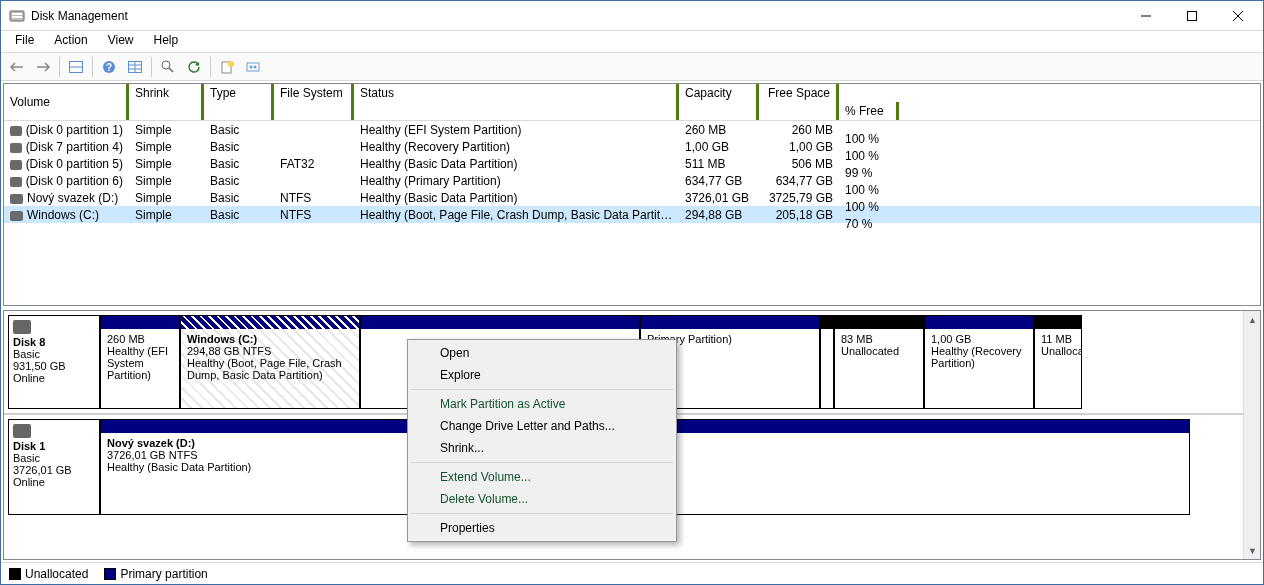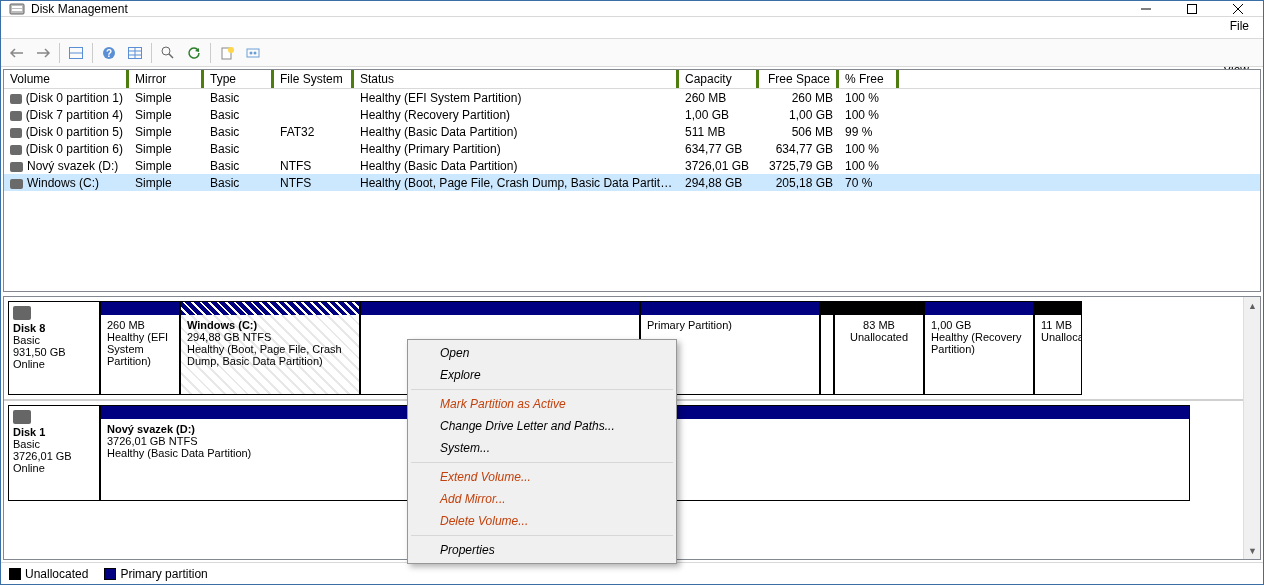--- a/index.html
+++ b/index.html
@@ -1,42 +1,42 @@
 <!DOCTYPE html>
 <html><head>
 <meta charset="utf-8">
 <style>
 * { box-sizing: border-box; font-family: "Segoe UI", Tahoma, sans-serif; }
 body { margin:0; background:#fff; font-size:12px; color:#000; }
 .window { width:1264px; height:585px; border:1px solid #3a6ea5; display:flex; flex-direction:column; }
-.titlebar { height:16px; background:#fff; display:flex; align-items:center; padding:0 2px 0 8px; border-bottom:1px solid #d9d9d9; }
+.titlebar { height:30px; background:#fff; display:flex; align-items:center; padding:0 2px 0 8px; border-bottom:1px solid #d9d9d9; }
 .title-icon { width:16px; height:16px; margin-right:6px; }
 .title-text { flex:1; font-size:12px; }
 .win-btns { display:flex; }
 .win-btn { width:46px; height:30px; display:flex; align-items:center; justify-content:center; }
-.menubar { height:22px; display:flex; align-items:flex-end; padding:0 6px; gap:4px; border-bottom:1px solid #d9d9d9;flex-direction:column; }
+.menubar { height:22px; display:flex; align-items:flex-start; padding:0 6px; gap:4px; border-bottom:1px solid #d9d9d9; }
 .menu-item { padding:2px 8px; }
 .toolbar { height:28px; display:flex; align-items:center; padding:0 4px; gap:2px; border-bottom:1px solid #d9d9d9; background:#fafafa; }
 .tool-btn { width:24px; height:22px; display:flex; align-items:center; justify-content:center; border:1px solid transparent; }
 .tool-sep { width:1px; height:20px; background:#ccc; margin:0 2px; }
 
 .volume-list { border:1px solid #828790; margin:2px; flex:0 0 auto; height:223px; overflow:auto; background:#fff; }
 .vl-header { display:flex; background:#fff; border-bottom:1px solid #d9d9d9; font-size:12px; position:sticky; top:0; }
 .vl-header .col, .vl-row .col { padding:2px 6px; white-space:nowrap; overflow:hidden; text-overflow:ellipsis; }
 .vl-header .col { border-right:3px solid #4d7c0f; font-weight:400; }
 .vl-row { display:flex; font-size:12px; height:17px; align-items:center; }
 .vl-row.selected { background:#cce8ff; }
 .col.volume { width:125px; display:flex; align-items:center; gap:4px; }
 .col.layout { width:75px; }
 .col.type { width:70px; }
 .col.fs { width:80px; }
 .col.status { width:325px; }
 .col.cap { width:80px; text-align:left; }
 .col.free { width:80px; text-align:right; }
-.col.pct { width:60px; text-align:left; }
+.col.pct { width:60px; text-align:left;margin-top:18px; }
 .disk-icon-sm { width:13px; height:10px; background:#6a6a6a; border-radius:2px; display:inline-block; position:relative; top:1px; }
 
 .graphical-area { flex:1; margin:2px; border:1px solid #828790; overflow:auto; background:#fff; position:relative; }
 .disk-row { display:flex; border-bottom:2px solid #d0d0d0; height:104px; padding:4px; }
 .disk-label { width:92px; border:1px solid #000; padding:4px; display:flex; flex-direction:column; background:#fff; font-size:11px; }
 .disk-label .disk-icon { width:18px; height:14px; background:#666; border-radius:2px; margin-bottom:2px; }
 .disk-label b { font-weight:700; }
 .partitions { flex:1; display:flex; gap:0; }
 .part { border:1px solid #000; margin-left:0; display:flex; flex-direction:column; font-size:11px; overflow:hidden; }
 .part .part-header { height:13px; background:#000080; }
@@ -45,22 +45,22 @@
 .part.selected { border:1px solid #000; background-image:repeating-linear-gradient(45deg,#fff,#fff 6px,#e8e8e8 6px,#e8e8e8 8px); }
 .part-body { padding:4px 6px; flex:1; overflow:hidden; }
 .part-body b { font-weight:700; }
 
 .legend { height:22px; border-top:1px solid #d9d9d9; display:flex; align-items:center; padding:0 8px; gap:16px; font-size:12px; }
 .legend-swatch { width:12px; height:12px; display:inline-block; margin-right:4px; border:1px solid #000; vertical-align:middle; }
 .sw-unalloc { background:#000; }
 .sw-primary { background:#000080; }
 
 .context-menu { position:absolute; left:407px; top:339px; width:270px; background:#f0f0f0; border:1px solid #979797; box-shadow:3px 3px 6px rgba(0,0,0,0.3); padding:2px; z-index:100; }
-.cm-item { padding:4px 12px 4px 30px; font-size:12px; white-space:nowrap;font-style:italic; }
-.cm-item.disabled { color:#c2410c; }
+.cm-item { padding:4px 12px 4px 30px; font-size:12px; white-space:nowrap; }
+.cm-item.disabled { color:#14532d; }
 .cm-item.highlighted { background:#90c8f6; }
 .cm-sep { height:1px; background:#d7d7d7; margin:3px 1px; }
 .red-highlight { position:absolute; border:3px solid #e8132b; border-radius:12px; pointer-events:none; }
 
 .scroll-track { position:absolute; right:0; top:0; bottom:0; width:17px; background:#f0f0f0; border-left:1px solid #ddd; }
 .scroll-btn { width:17px; height:17px; background:#f0f0f0; display:flex; align-items:center; justify-content:center; font-size:9px; color:#606060; }
 </style>
 </head>
 <body>
 
@@ -160,21 +160,21 @@
           <rect x="1" y="2" width="12" height="8" fill="none" stroke="#6a9fd6"></rect>
           <circle cx="5" cy="6" r="1.5" fill="#6a9fd6"></circle>
           <circle cx="9" cy="6" r="1.5" fill="#6a9fd6"></circle>
         </svg>
       </div>
   </div>
 
   <div class="volume-list">
     <div class="vl-header">
       <div class="col volume">Volume</div>
-      <div class="col layout">Mirror</div>
+      <div class="col layout">Shrink</div>
       <div class="col type">Type</div>
       <div class="col fs">File System</div>
       <div class="col status">Status</div>
       <div class="col cap">Capacity</div>
       <div class="col free">Free Space</div>
       <div class="col pct">% Free</div>
     </div>
     <div id="vl-body">
         <div class="vl-row">
           <div class="col volume">
@@ -280,21 +280,21 @@
             <div class="part-body"></div>
           </div>
           <div class="part " style="width: 180px;">
             <div class="part-header"></div>
             <div class="part-body">Primary Partition)</div>
           </div>
           <div class="part unalloc" style="width: 14px;">
             <div class="part-header"></div>
             <div class="part-body"></div>
           </div>
-          <div class="part unalloc" style="width: 90px; text-align: center;">
+          <div class="part unalloc" style="width: 90px;">
             <div class="part-header"></div>
             <div class="part-body">83 MB<br>Unallocated</div>
           </div>
           <div class="part " style="width: 110px;">
             <div class="part-header"></div>
             <div class="part-body">1,00 GB<br>Healthy (Recovery Partition)</div>
           </div>
           <div class="part unalloc" style="width: 48px;">
             <div class="part-header"></div>
             <div class="part-body">11 MB<br>Unallocated</div>
@@ -330,21 +330,20 @@
   </div>
 
 </div>
 
 <div class="context-menu" id="ctx-menu">
     <div class="cm-item">Open</div>
     <div class="cm-item">Explore</div>
     <div class="cm-sep"></div>
     <div class="cm-item disabled">Mark Partition as Active</div>
     <div class="cm-item">Change Drive Letter and Paths...</div>
-    <div class="cm-item">System...</div>
+    <div class="cm-item">Shrink...</div>
     <div class="cm-sep"></div>
     <div class="cm-item disabled">Extend Volume...</div>
-    <div class="cm-item disabled">Add Mirror...</div>
     <div class="cm-item disabled">Delete Volume...</div>
     <div class="cm-sep"></div>
     <div class="cm-item">Properties</div>
   </div>
 <div class="red-highlight" style="left:417px; top:497px; width:112px; height:24px;"></div>
 
 </body></html>

